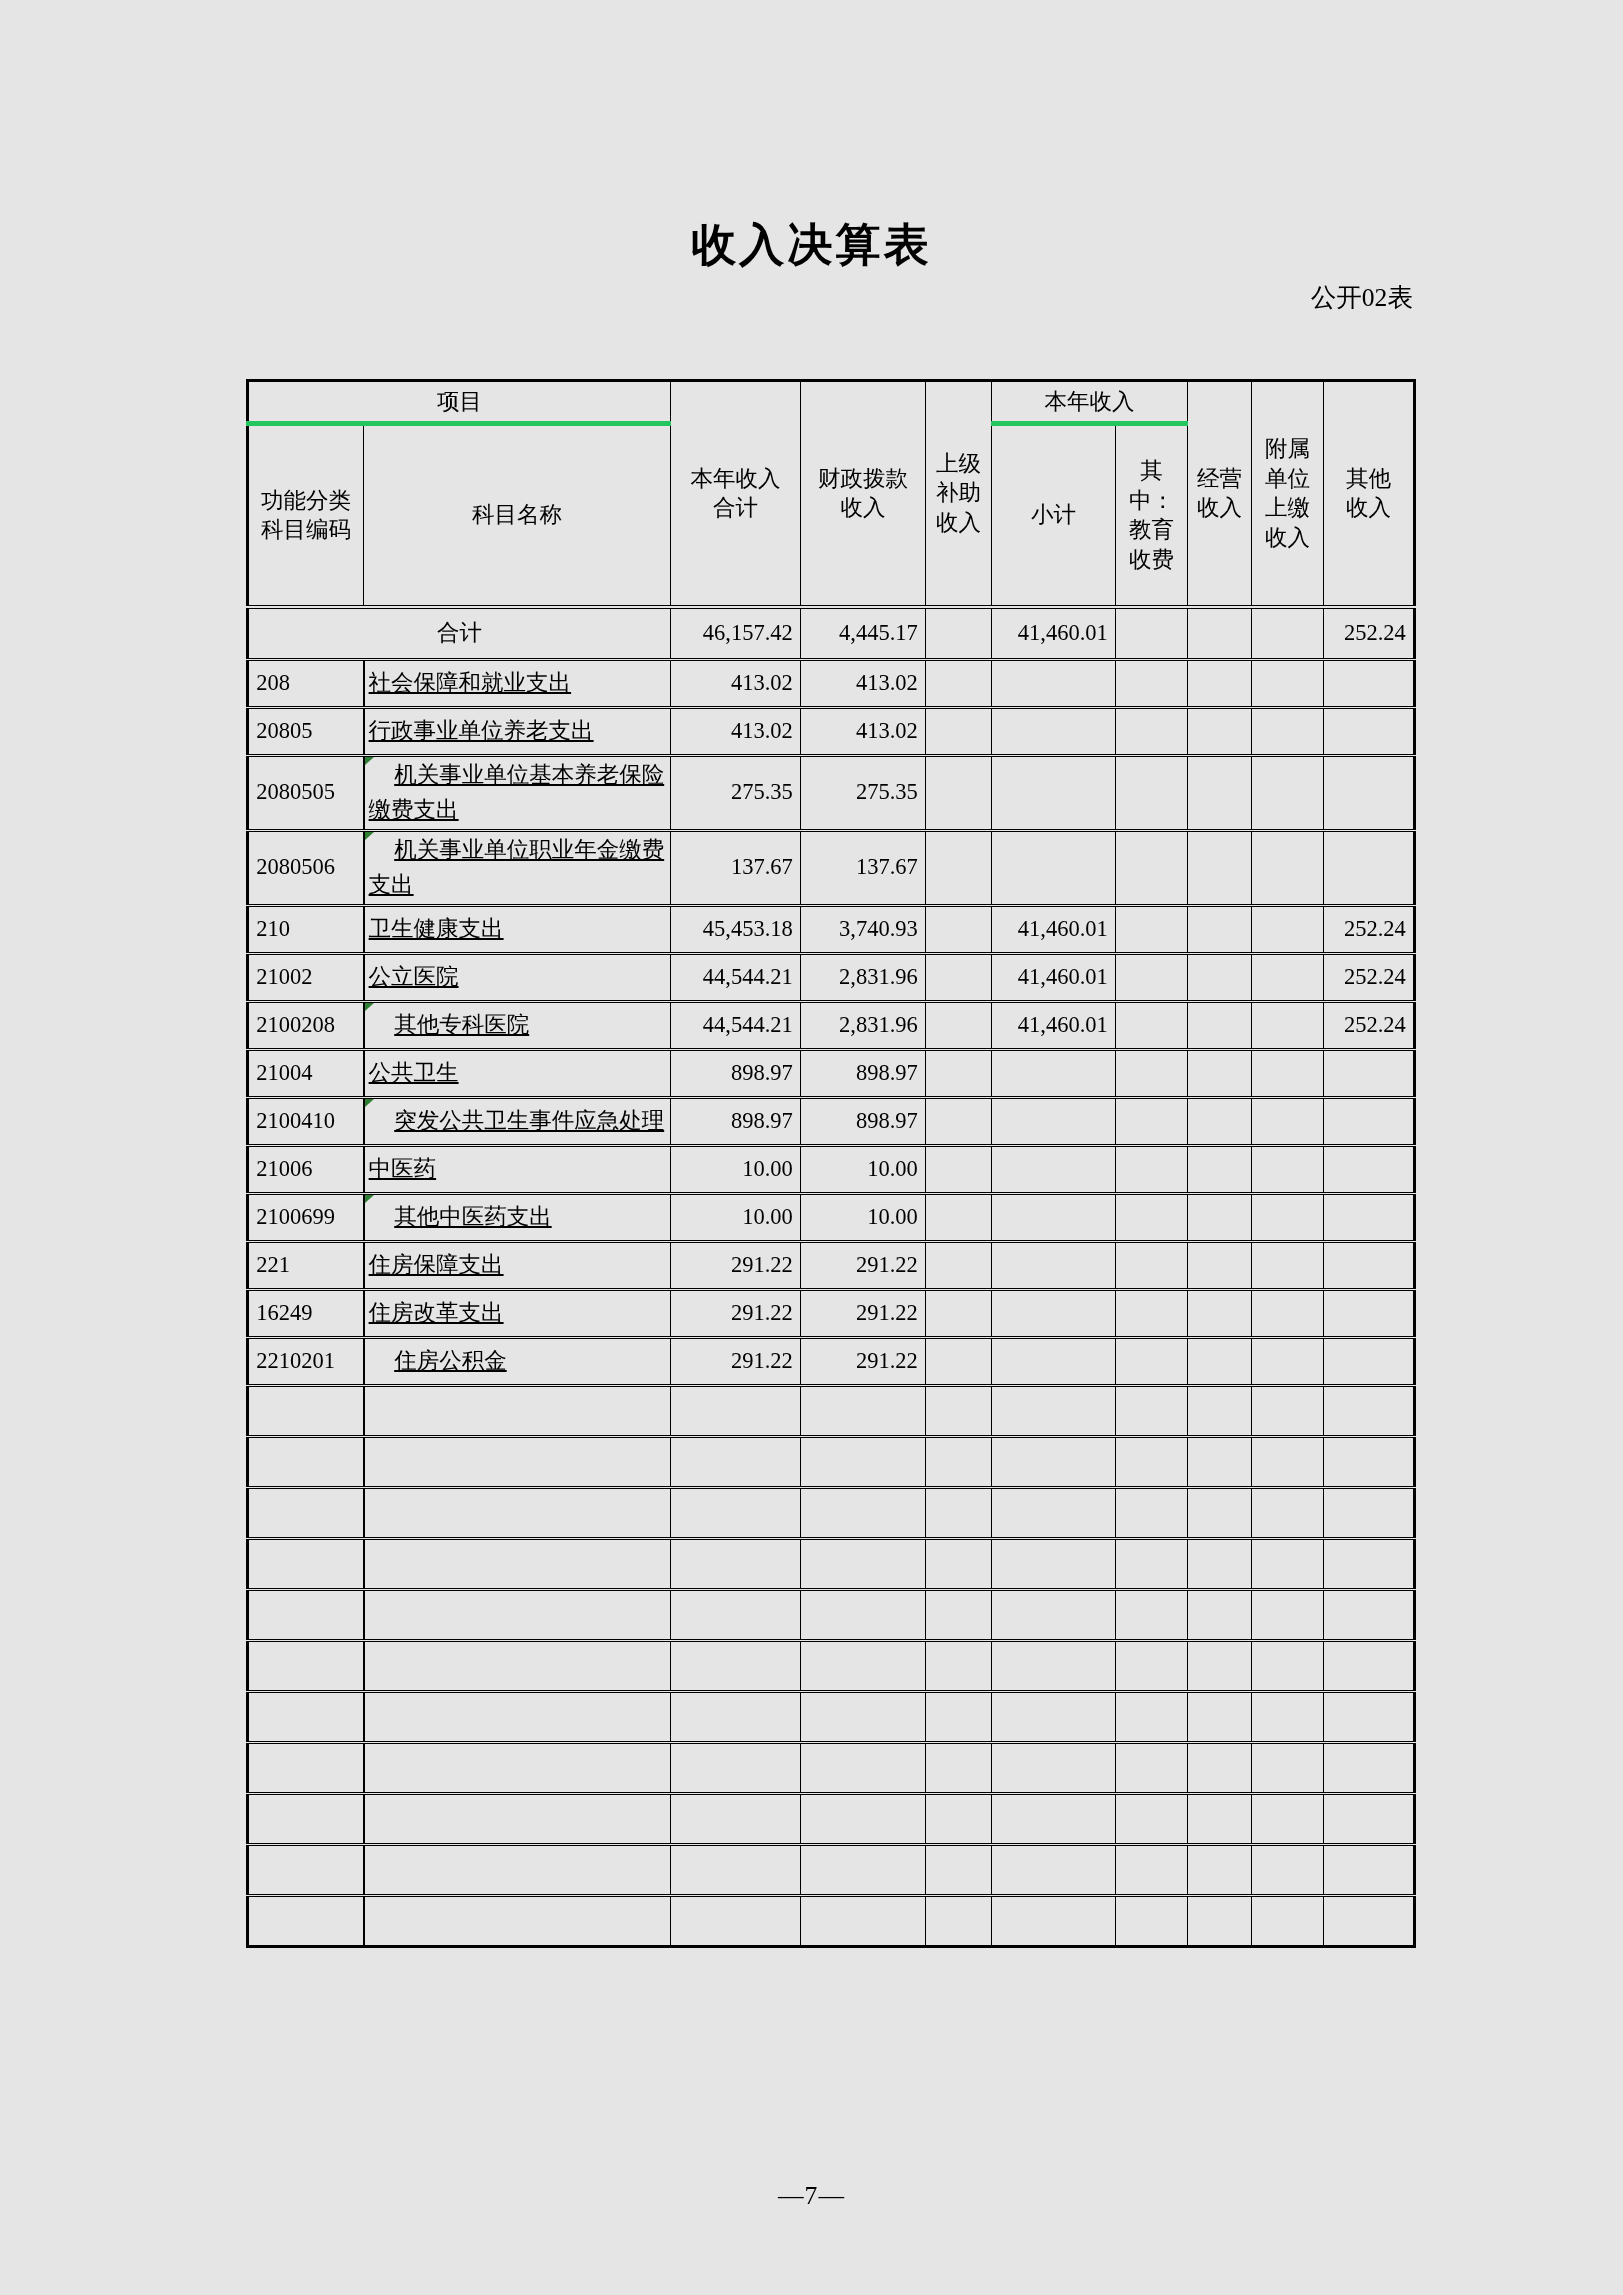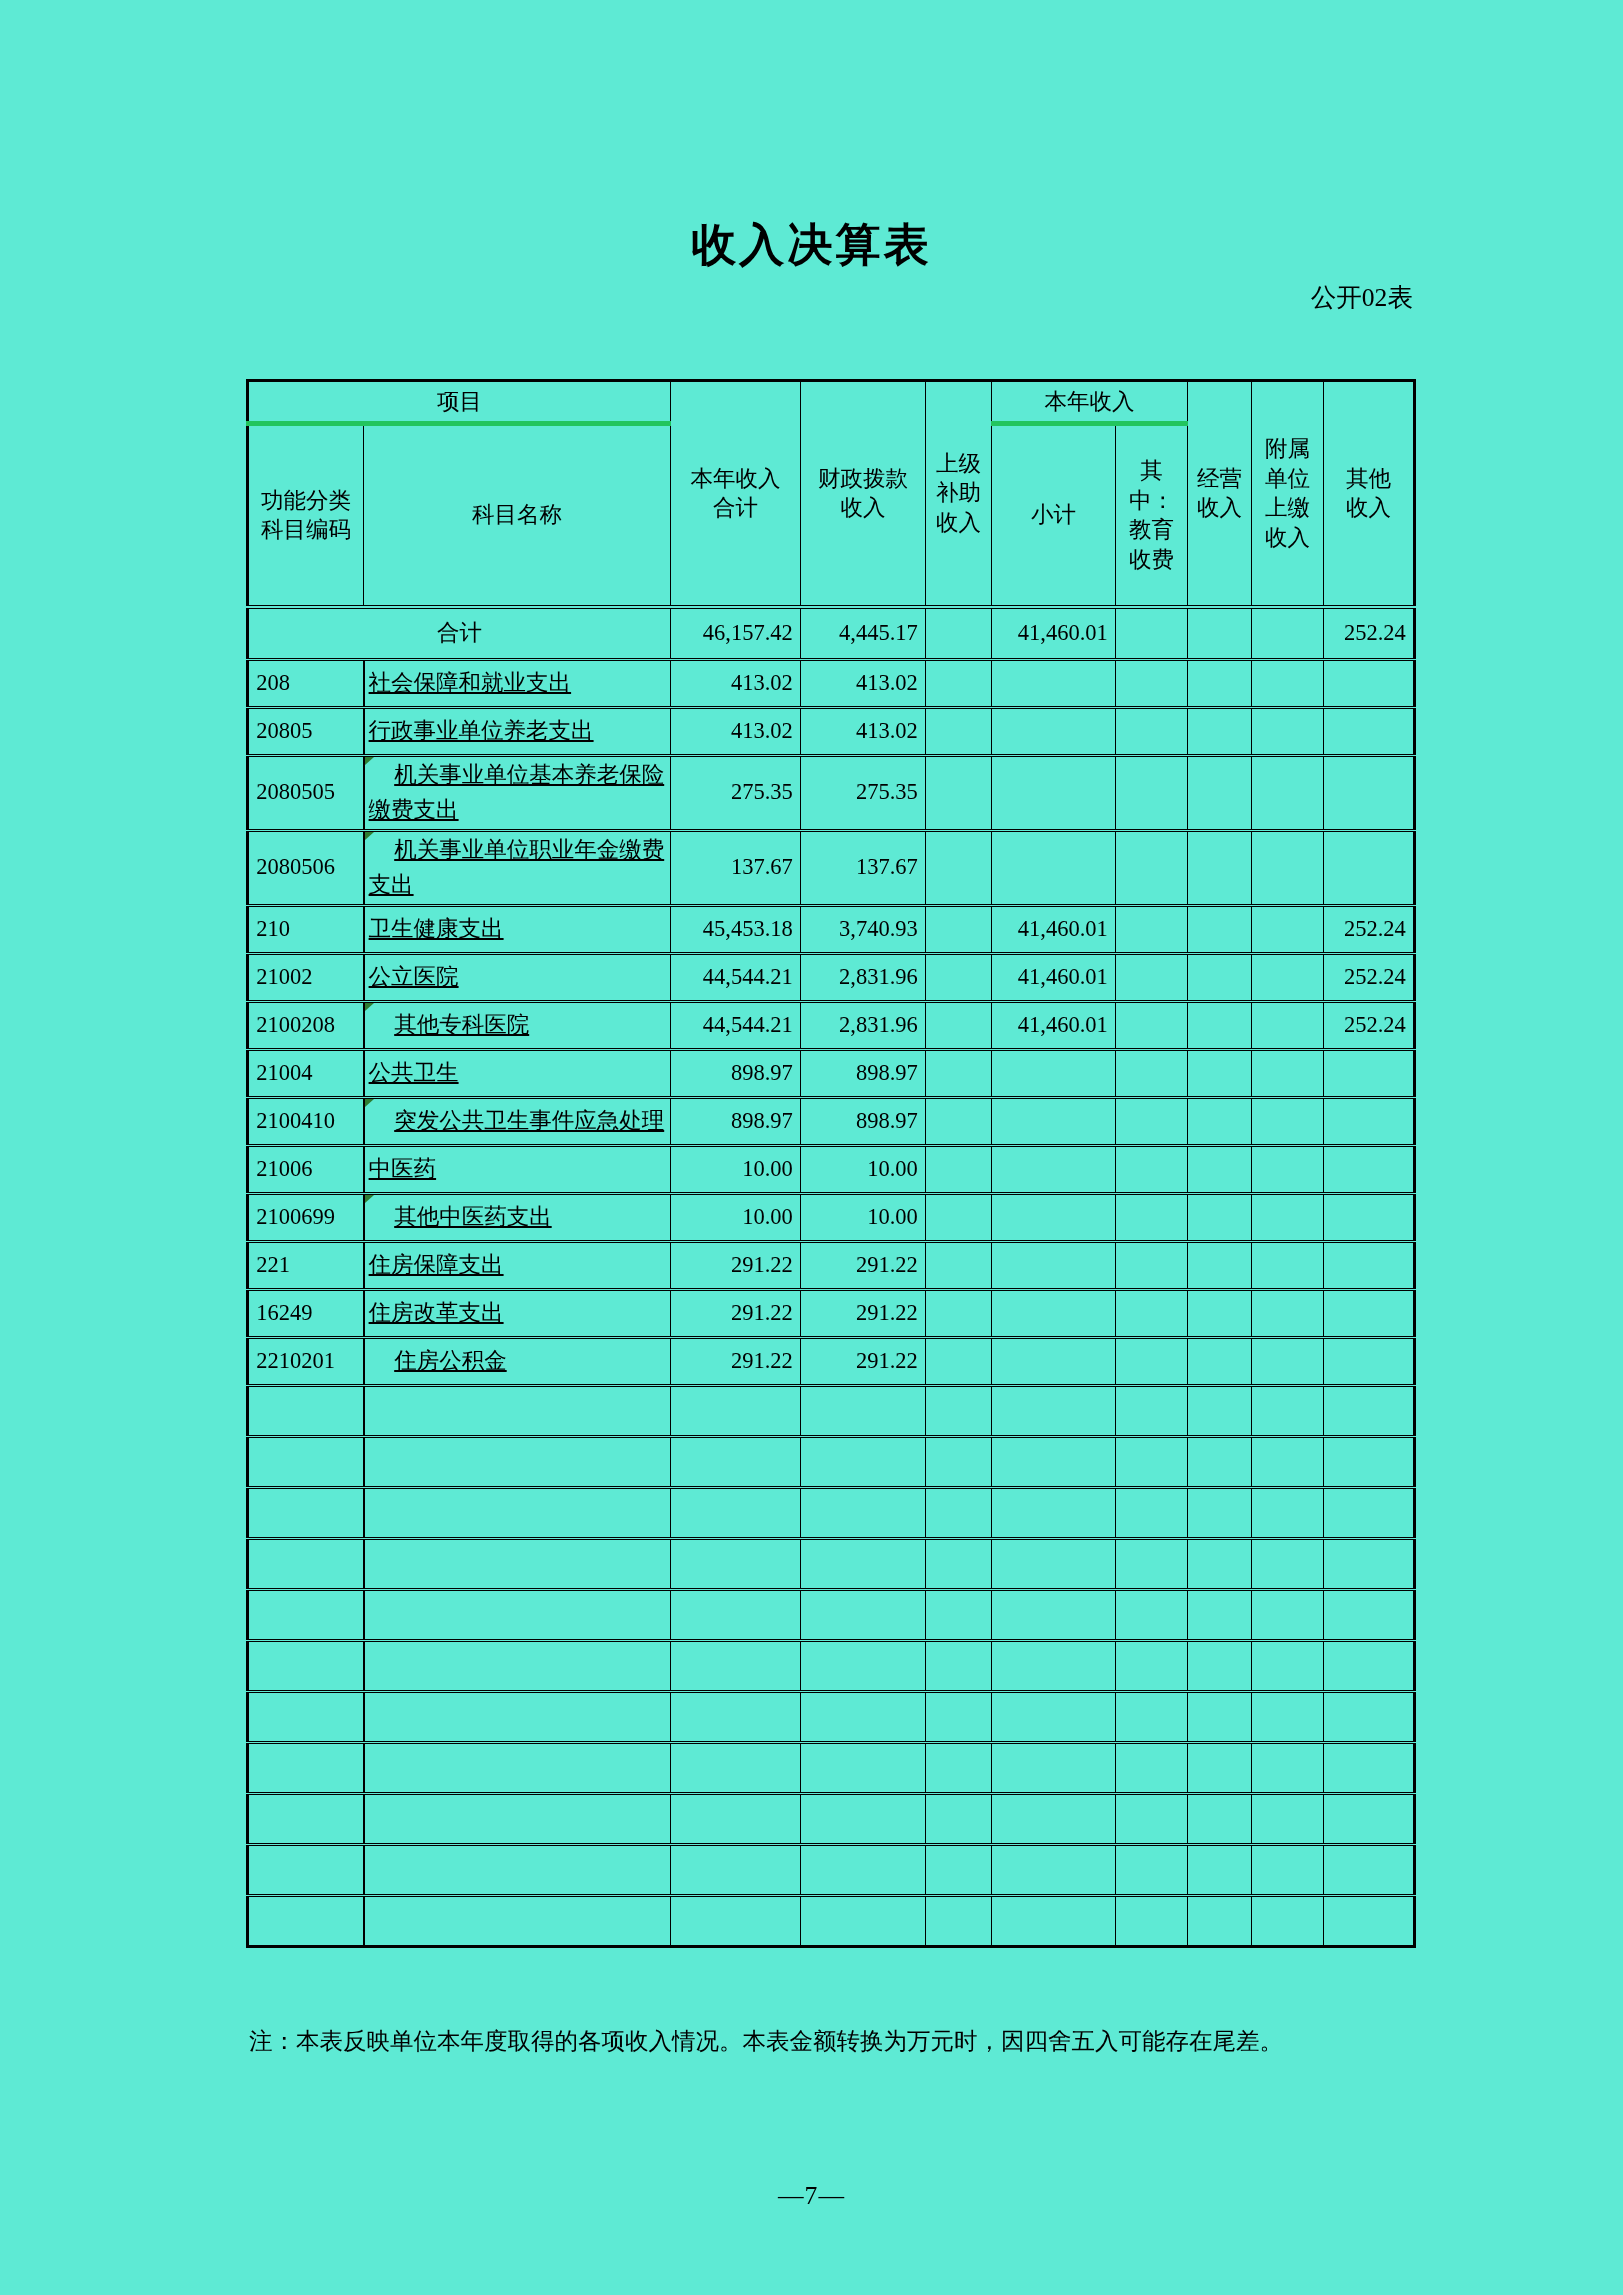--- a/index.html
+++ b/index.html
@@ -1,21 +1,21 @@
 <!DOCTYPE html>
 <html style="--marker: #2e7d32;font-size:8.2px"><head>
 <meta charset="utf-8">
 <style>
   html,body{margin:0;padding:0;background:#ffffff;}
   body{
     width:1623px;height:2295px;
     font-family:"Liberation Serif","DejaVu Serif",serif;
     color:#000;
   }
-  .sheet{position:relative;width:1623px;height:2295px;background:#5eead4;overflow:hidden;}
+  .sheet{position:relative;width:1623px;height:2295px;background:#e5e5e5;overflow:hidden;}
 
   .doc-title{
     position:absolute;top:215px;left:0;width:100%;
     text-align:center;font-size:45px;font-weight:bold;letter-spacing:3.1px;
   }
   .table-code{
     position:absolute;top:280px;right:210px;
     font-size:25.6px;
   }
   .meta{
@@ -435,18 +435,17 @@
           <td class="c4"></td>
           <td class="c5"></td>
           <td class="c6"></td>
           <td class="c7"></td>
           <td class="c8"></td>
           <td class="c9"></td>
         </tr>
       </tbody>
   </table>
 
-  <div class="note">注：本表反映单位本年度取得的各项收入情况。本表金额转换为万元时，因四舍五入可能存在尾差。</div>
 
   <div class="pageno">—7—</div>
 
 </div>
 
 
 </body></html>

